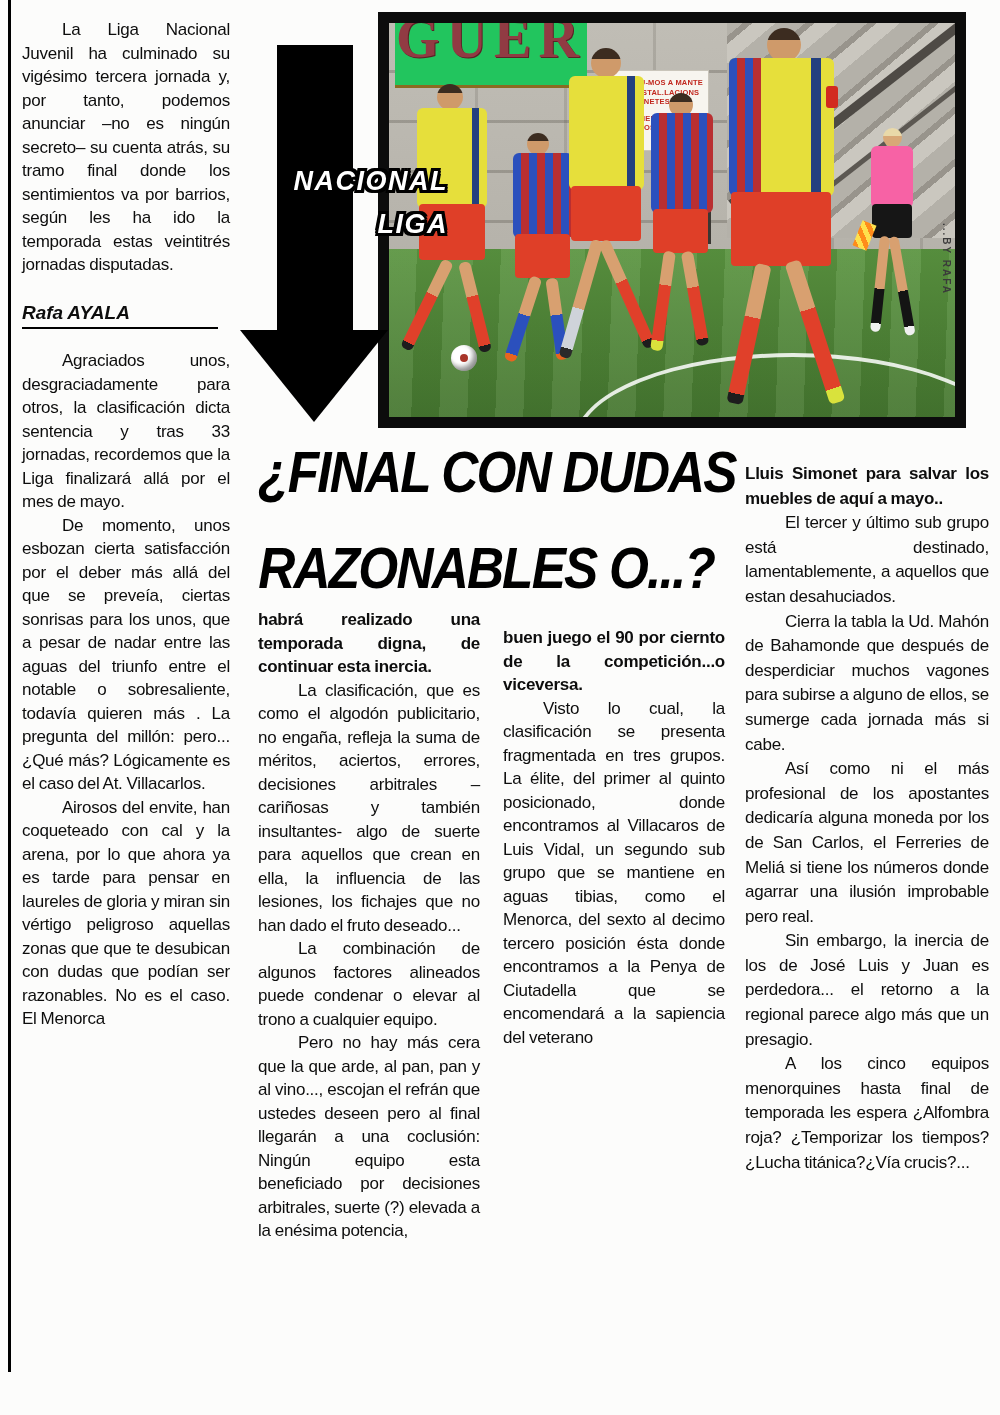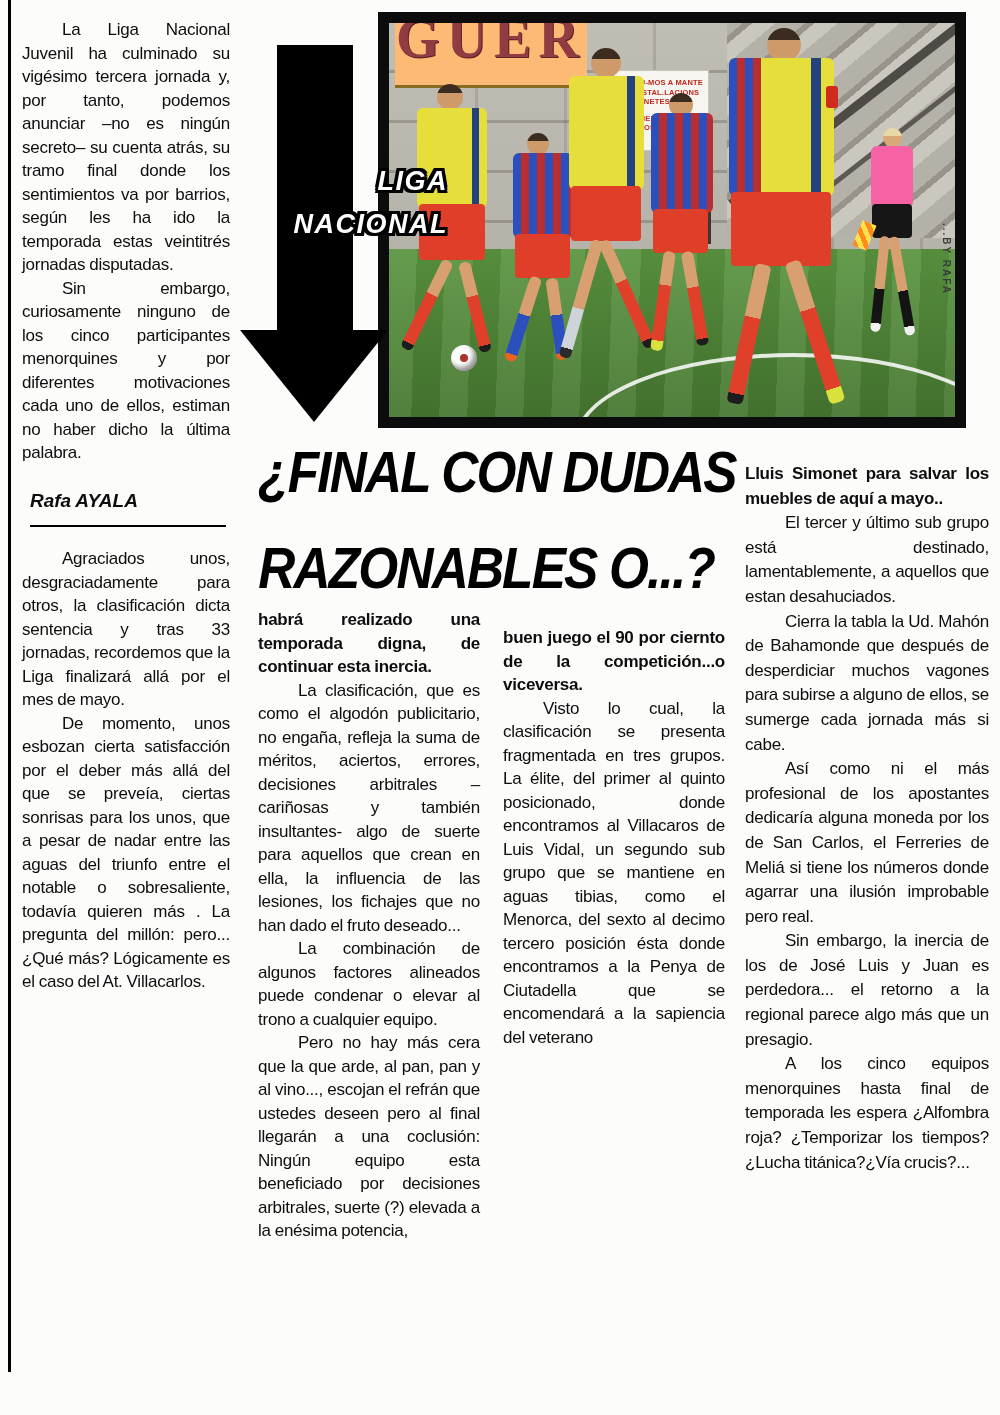--- a/index.html
+++ b/index.html
@@ -11,22 +11,22 @@
   
   .col{position:absolute;text-align:justify;font-size:17px;line-height:23.5px;
        letter-spacing:-0.25px;word-spacing:-0.5px;}
   .col p{margin:0;text-indent:40px;}
   .col p.cont{text-indent:0;font-weight:bold;}
   .col1{left:22px;top:18px;width:208px;}
   .col2{left:258px;top:608px;width:222px;}
   .col3{left:503px;top:608px;width:222px;margin-top:18px;}
   .col4{left:745px;top:462px;width:244px;line-height:24.6px;}
   .byline{font-style:italic;font-weight:bold;font-size:19px;letter-spacing:0;
-          border-bottom:2.5px solid #000;width:196px;margin:24px 0 20px 8px;
-          padding-bottom:13px;text-indent:0;}
+          border-bottom:2.5px solid #000;width:196px;margin:24px 0 20px 0;
+          padding-bottom:3px;text-indent:0;}
 
   
   .arrow-shaft{position:absolute;left:277px;top:45px;width:76px;height:287px;background:#000;z-index:4;}
   .arrow-head{position:absolute;left:240px;top:330px;width:0;height:0;z-index:4;
               border-left:74px solid transparent;border-right:74px solid transparent;
               border-top:92px solid #000;}
   .kicker{position:absolute;left:228px;top:160px;width:220px;z-index:6;text-align:right;
           font-style:italic;font-weight:bold;font-size:27px;line-height:43px;
           letter-spacing:1.5px;color:#fff;
           text-shadow:-3px -3px 0 #000,3px -3px 0 #000,-3px 3px 0 #000,3px 3px 0 #000,
@@ -46,21 +46,21 @@
           repeating-linear-gradient(180deg,rgba(80,75,66,0) 0 47px,rgba(80,75,66,.30) 47px 50px),
           repeating-linear-gradient(90deg,rgba(80,75,66,0) 0 86px,rgba(80,75,66,.18) 86px 89px),
           linear-gradient(#c0bdb5,#aeaba3);}
   .stairs{position:absolute;right:0;top:0;width:228px;height:215px;overflow:hidden;
           background:repeating-linear-gradient(-40deg,#cac7bf 0 15px,#98948c 15px 21px,#b4b1a9 21px 40px);}
   .rail{position:absolute;left:-30px;top:78px;width:320px;height:9px;background:#4e4a45;
         transform:rotate(-38deg);}
   .rail2{position:absolute;left:-30px;top:140px;width:320px;height:5px;background:#5c5852;
         transform:rotate(-38deg);}
   .banner{position:absolute;left:6px;top:0;width:192px;height:62px;overflow:hidden;
-          background:#fdba74;border-bottom:3px solid #8a6b22;}
+          background:#22c55e;border-bottom:3px solid #8a6b22;}
   .banner span{display:block;font-family:"Liberation Serif",serif;font-weight:bold;
           font-size:56px;color:#913b43;letter-spacing:7px;margin-top:-17px;text-align:center;
           text-shadow:1px 1px 0 #5c2026;}
   .sign{position:absolute;left:219px;top:48px;width:92px;background:#f7f5ef;
         padding:7px 4px 8px 4px;text-align:center;box-shadow:0 0 0 1px #c9c5ba;}
   .sign div{font-size:7.5px;line-height:9.5px;font-weight:bold;color:#c1281f;letter-spacing:.2px;}
   .sign div.gap{margin-top:7px;}
   .turf{position:absolute;left:0;right:0;top:226px;bottom:0;
         background:repeating-linear-gradient(92deg,rgba(255,255,255,.07) 0 28px,rgba(0,0,0,.05) 28px 56px),
                    linear-gradient(180deg,#5a9440,#45762f);}
@@ -100,22 +100,22 @@
 </style>
 </head>
 <body>
 
 <div class="page">
   <div class="left-rule"></div>
 
   <div class="arrow-shaft"></div>
   <div class="arrow-head"></div>
   <div class="kicker">
+    <div>NACIONAL</div>
     <div>LIGA</div>
-    <div>NACIONAL</div>
   </div>
 
   <div class="photo">
     <div class="photo-inner">
       <div class="wall"></div>
       <div class="stairs">
         <div class="rail"></div>
         <div class="rail2"></div>
       </div>
       <div class="banner">
@@ -185,24 +185,24 @@
     </div>
   </div>
 
   <div class="headline">
     <div>¿FINAL CON DUDAS</div>
     <div>RAZONABLES O...?</div>
   </div>
 
   <div class="col col1">
     <p>La Liga Nacional Juvenil ha culminado su vigésimo tercera jornada y, por tanto, podemos anunciar –no es ningún secreto– su cuenta atrás, su tramo final donde los sentimientos va por barrios, según les ha ido la temporada estas veintitrés jornadas disputadas.</p>
-    <p>Sin embargo, curiosamente ninguno de los cinco participantes menorquines y por diferentes motivaciones cada uno de ellos, estiman no haber dicho la última palabra.</p>
     <div class="byline">Rafa AYALA</div>
     <p>Agraciados unos, desgraciadamente para otros, la clasificación dicta sentencia y tras 33 jornadas, recordemos que la Liga finalizará allá por el mes de mayo.</p>
     <p>De momento, unos esbozan cierta satisfacción por el deber más allá del que se preveía, ciertas sonrisas para los unos, que a pesar de nadar entre las aguas del triunfo entre el notable o sobresaliente, todavía quieren más . La pregunta del millón: pero...¿Qué más? Lógicamente es el caso del At. Villacarlos.</p>
+    <p>Airosos del envite, han coqueteado con cal y la arena, por lo que ahora ya es tarde para pensar en laureles de gloria y miran sin vértigo peligroso aquellas zonas que que te desubican con dudas que podían ser razonables. No es el caso. El Menorca</p>
   </div>
 
   <div class="col col2">
     <p class="cont">habrá realizado una temporada digna, de continuar esta inercia.</p>
     <p>La clasificación, que es como el algodón publicitario, no engaña, refleja la suma de méritos, aciertos, errores, decisiones arbitrales –cariñosas y también insultantes- algo de suerte para aquellos que crean en ella, la influencia de las lesiones, los fichajes que no han dado el fruto deseado...</p>
     <p>La combinación de algunos factores alineados puede condenar o elevar al trono a cualquier equipo.</p>
     <p>Pero no hay más cera que la que arde, al pan, pan y al vino..., escojan el refrán que ustedes deseen pero al final llegarán a una coclusión: Ningún equipo esta beneficiado por decisiones arbitrales, suerte (?) elevada a la enésima potencia,</p>
   </div>
 
   <div class="col col3">

